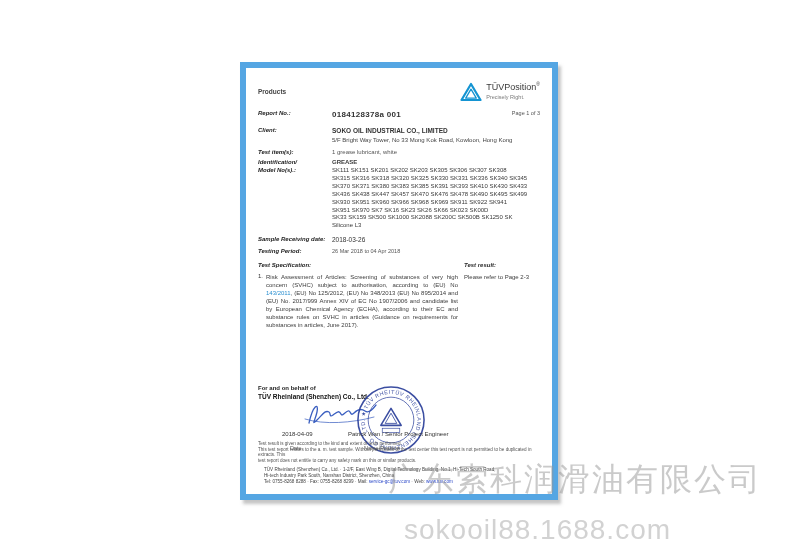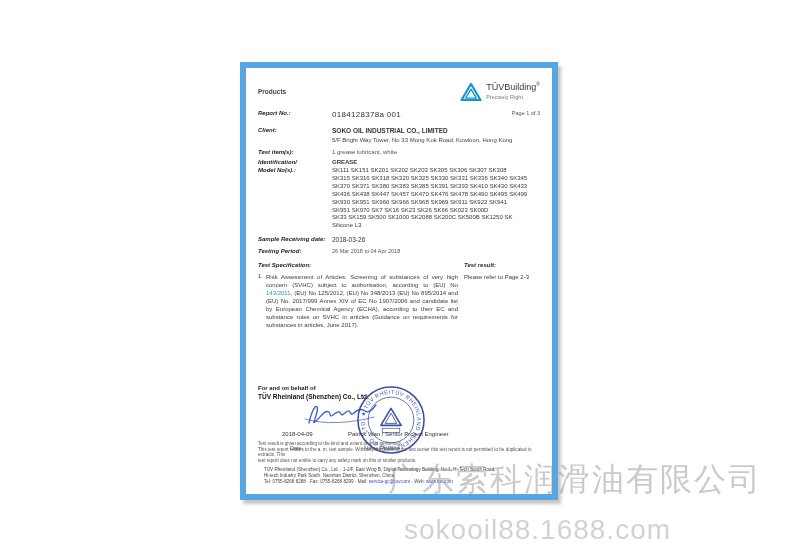--- a/index.html
+++ b/index.html
@@ -24,21 +24,21 @@
   .logo-brand b { font-weight:normal; }
   .logo-reg { font-size:5px; vertical-align:super; color:#3a3a3a; }
   .logo-tag { font-size:5.5px; color:#7a7a7a; margin-top:1px; }
 
   .frow { display:flex; align-items:flex-start; }
   .flabel { width:74px; flex-shrink:0; font-size:6px; font-weight:bold; font-style:italic; color:#222; line-height:1.25; }
   .fval { font-size:6.5px; color:#333; line-height:1.3; }
   .bold { font-weight:bold; }
   .pageno { margin-left:auto; font-size:5.5px; color:#555; padding-right:2px; }
 
-  .report-no { font-size:8px; font-weight:normal; letter-spacing:.3px; }
+  .report-no { font-size:8px; font-weight:bold; letter-spacing:.3px; }
   .addr { font-size:6px; color:#444; margin-top:1.5px; }
 
   .models { font-size:6px; color:#3a3a3a; line-height:1.32; width:206px; }
   .models div { white-space:nowrap; overflow:hidden; }
 
   .period { font-size:5.5px; color:#555; }
 
   .spec-head { margin-top:7px; }
   .spec-head .flabel { width:auto; }
   .result-label { position:absolute; left:206px; top:0; font-size:6px; font-weight:bold; font-style:italic; }
@@ -86,21 +86,21 @@
     <div class="doc">
 
       <div class="products">Products</div>
 
       <div class="logo">
         <svg width="22" height="20" viewBox="0 0 22 20">
           <path d="M11 2 L20.5 18 L1.5 18 Z" fill="none" stroke="#1494d2" stroke-width="2.2" stroke-linejoin="round"></path>
           <path d="M11 7.2 L16.3 16.2 L5.7 16.2 Z" fill="none" stroke="#1494d2" stroke-width="1.3" stroke-linejoin="round"></path>
         </svg>
         <div class="logo-text">
-          <div class="logo-brand"><b>TÜV</b><span>Building</span><span class="logo-reg">®</span></div>
+          <div class="logo-brand"><b>TÜV</b><span>Position</span><span class="logo-reg">®</span></div>
           <div class="logo-tag">Precisely Right.</div>
         </div>
       </div>
 
       <div class="frow" style="margin-top:15px;">
         <div class="flabel">Report No.:</div>
         <div class="fval report-no">0184128378a 001</div>
         <div class="pageno">Page 1 of 3</div>
       </div>
 

